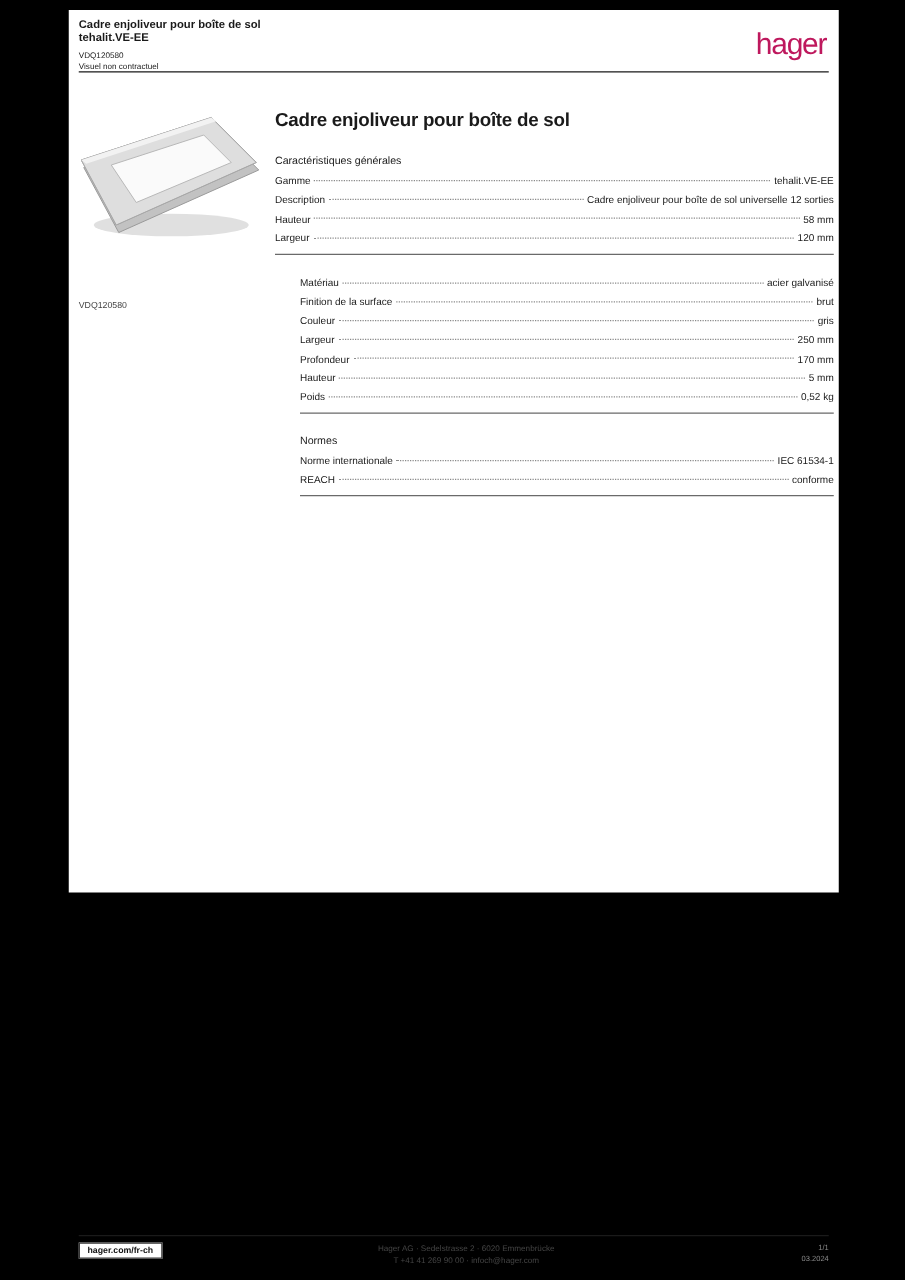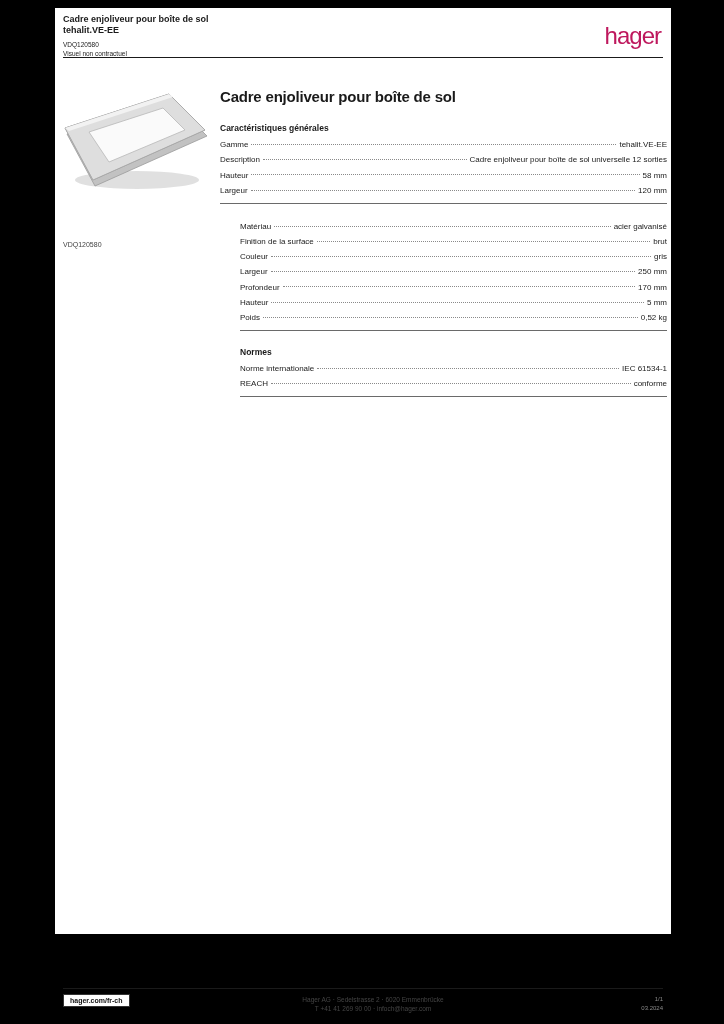--- a/index.html
+++ b/index.html
@@ -1,33 +1,33 @@
 <!DOCTYPE html>
 <html><head>
 <meta charset="utf-8">
 <style>
   html,body{margin:0;padding:0;background:#000;}
   body{width:724px;height:1024px;position:relative;font-family:"Liberation Sans",sans-serif;color:#1a1a1a;}
-  .page{position:absolute;left:55px;top:8px;width:616px;height:926px;background:#ffffff;}
+  .page{position:absolute;left:55px;top:8px;width:616px;height:706px;background:#ffffff;}
 
   
   .hdr{position:absolute;left:8px;top:6px;right:8px;}
   .hdr-title{font-size:9px;font-weight:bold;line-height:1.25;}
   .hdr-sub{font-size:6.5px;line-height:1.4;color:#222;margin-top:3px;}
   .logo{position:absolute;right:10px;top:14px;font-size:24px;font-weight:normal;letter-spacing:-1px;color:#be185d;}
   .hdr-rule{position:absolute;left:8px;right:8px;top:49px;border-top:1.2px solid #1a1a1a;}
 
   
   .pimg{position:absolute;left:4px;top:76px;width:152px;height:112px;}
   .ref-label{position:absolute;left:8px;top:233px;font-size:7px;color:#444;}
 
   
   .content{position:absolute;left:165px;top:80px;width:447px;}
   .ptitle{font-size:15px;font-weight:bold;letter-spacing:-0.2px;margin:0 0 18px 0;}
-  .sec-head{font-size:8.5px;font-weight:bold;margin:14px 0 5px 0;}
+  .sec-head{font-size:8.5px;font-weight:normal;margin:14px 0 5px 0;}
   .sec{margin-bottom:4px;}
   .sec + .sec{margin-top:16px;margin-left:20px;}
   .row{display:flex;align-items:center;font-size:8px;line-height:1.35;padding:2.2px 0;}
   .row .lbl{white-space:nowrap;color:#1a1a1a;}
   .row .leader{flex:1;border-bottom:1px dotted #8a8a8a;margin:0 3px 2px 3px;min-width:12px;}
   .row .val{white-space:nowrap;color:#1a1a1a;text-align:right;}
   .sec-rule{border-top:1px solid #6a6a6a;margin-top:4px;}
 
   
   .ftr-rule{position:absolute;left:8px;right:8px;top:980px;border-top:1px solid #1a1a1a;}

